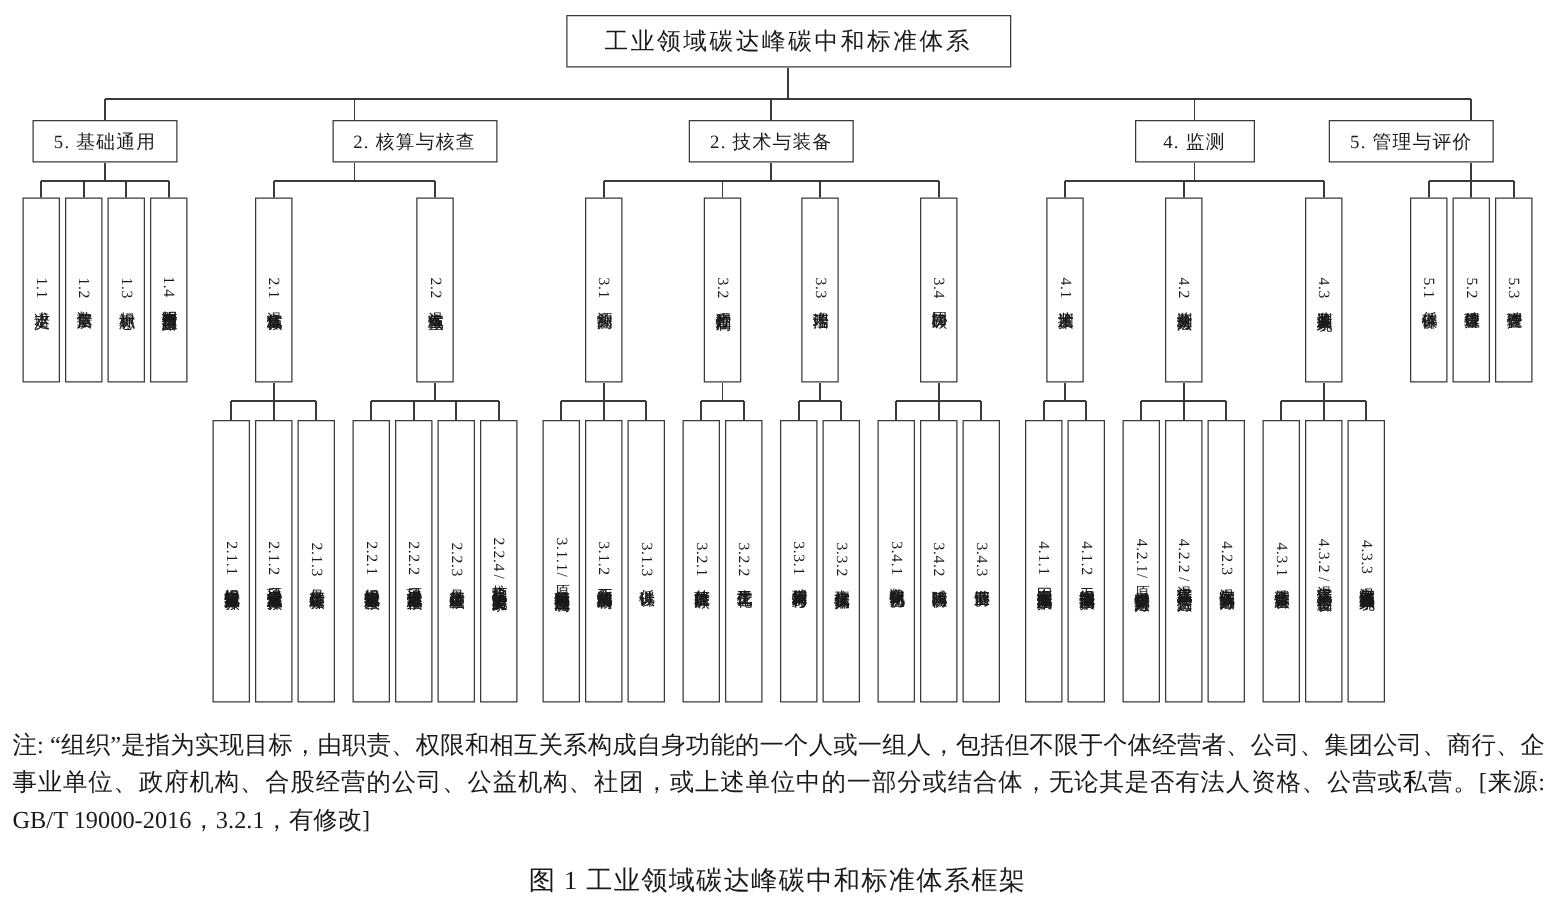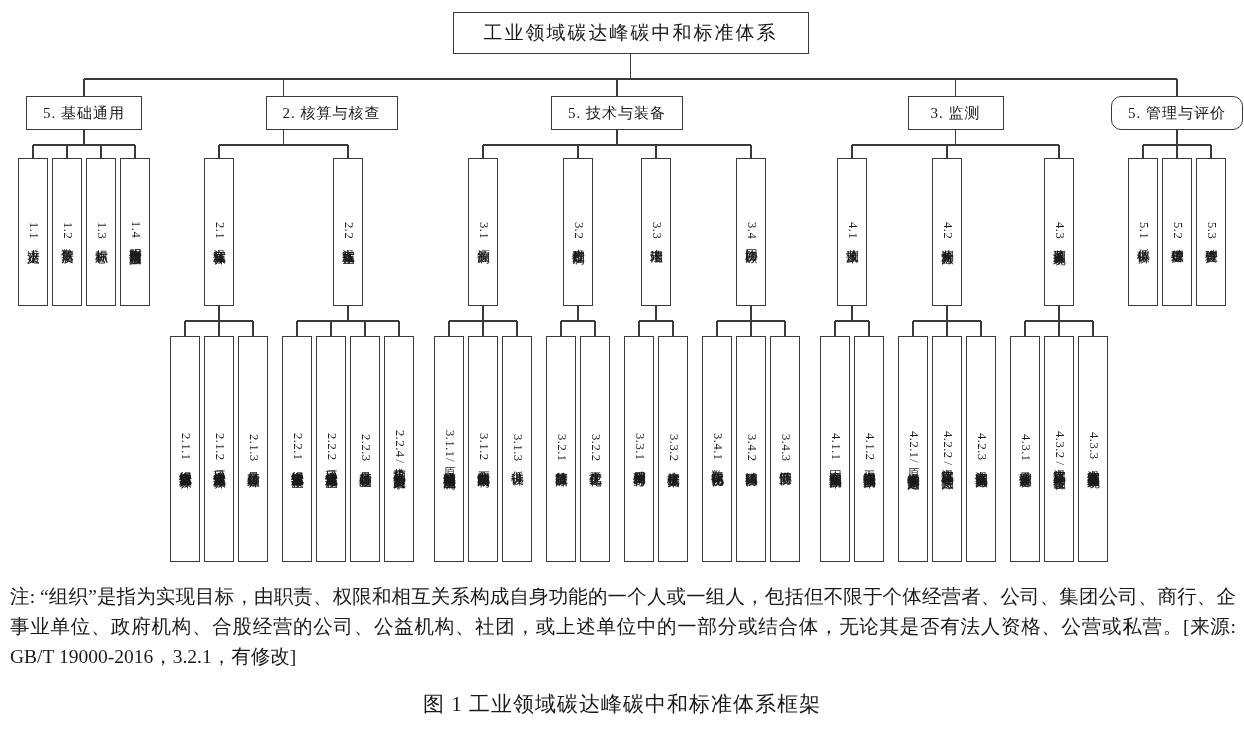--- a/index.html
+++ b/index.html
@@ -147,47 +147,47 @@
       <div class="hbox l2-box" style="left: 283.5px; top: 96px; transform: translateX(-50%); margin-left: 48px;">2. 核算与核查</div>
       <div class="vbox" style="left: 204px; top: 158px; height: 148px;">2.1温室气体核算</div>
       <div class="vbox" style="left: 170px; top: 336px; height: 226px;">2.1.1组织温室气体排放量核算</div>
       <div class="vbox" style="left: 204px; top: 336px; height: 226px;">2.1.2项目温室气体减排量核算</div>
       <div class="vbox" style="left: 238px; top: 336px; height: 226px;">2.1.3产品碳足迹核算</div>
       <div class="vbox" style="left: 333px; top: 158px; height: 148px;">2.2温室气体核查</div>
       <div class="vbox" style="left: 282px; top: 336px; height: 226px;">2.2.1组织温室气体排放量核查</div>
       <div class="vbox" style="left: 316px; top: 336px; height: 226px;">2.2.2项目温室气体减排量核查</div>
       <div class="vbox" style="left: 350px; top: 336px; height: 226px;">2.2.3产品碳足迹核查</div>
       <div class="vbox" style="left: 384px; top: 336px; height: 226px;">2.2.4核查机构/人员资质能力要求</div>
-      <div class="hbox l2-box" style="left: 617px; top: 96px; transform: translateX(-50%);">5. 技术与装备</div>
+      <div class="hbox l2-box" style="left: 617px; top: 96px; transform: translateX(-50%);">2. 技术与装备</div>
       <div class="vbox" style="left: 468px; top: 158px; height: 148px;">3.1源头控制</div>
       <div class="vbox" style="left: 434px; top: 336px; height: 226px;">3.1.1原/燃料替代与可再生能源利用</div>
       <div class="vbox" style="left: 468px; top: 336px; height: 226px;">3.1.2化石能源清洁低碳利用</div>
       <div class="vbox" style="left: 502px; top: 336px; height: 226px;">3.1.3低碳设计</div>
       <div class="vbox" style="left: 563px; top: 158px; height: 148px;">3.2生产过程控制</div>
       <div class="vbox" style="left: 546px; top: 336px; height: 226px;">3.2.1节能提效降碳</div>
       <div class="vbox" style="left: 580px; top: 336px; height: 226px;">3.2.2生产工艺优化</div>
       <div class="vbox" style="left: 641px; top: 158px; height: 148px;">3.3末端治理</div>
       <div class="vbox" style="left: 624px; top: 336px; height: 226px;">3.3.1碳捕集利用与封存</div>
       <div class="vbox" style="left: 658px; top: 336px; height: 226px;">3.3.2直接空气碳捕集</div>
       <div class="vbox" style="left: 736px; top: 158px; height: 148px;">3.4协同降碳</div>
       <div class="vbox" style="left: 702px; top: 336px; height: 226px;">3.4.1数字化绿色化协同</div>
       <div class="vbox" style="left: 736px; top: 336px; height: 226px;">3.4.2减污降碳协同</div>
       <div class="vbox" style="left: 770px; top: 336px; height: 226px;">3.4.3产业链协同</div>
-      <div class="hbox l2-box" style="left: 955.5px; top: 96px; transform: translateX(-50%);">3. 监测</div>
+      <div class="hbox l2-box" style="left: 955.5px; top: 96px; transform: translateX(-50%);">4. 监测</div>
       <div class="vbox" style="left: 837px; top: 158px; height: 148px;">4.1监测技术</div>
       <div class="vbox" style="left: 820px; top: 336px; height: 226px;">4.1.1固定源温室气体监测技术</div>
       <div class="vbox" style="left: 854px; top: 336px; height: 226px;">4.1.2无组织温室气体监测技术</div>
       <div class="vbox" style="left: 932px; top: 158px; height: 148px;">4.2监测分析方法</div>
       <div class="vbox" style="left: 898px; top: 336px; height: 226px;">4.2.1原/燃料碳含量测定方法</div>
       <div class="vbox" style="left: 932px; top: 336px; height: 226px;">4.2.2温室气体采样/检测方法</div>
       <div class="vbox" style="left: 966px; top: 336px; height: 226px;">4.2.3温室气体在线监测方法</div>
       <div class="vbox" style="left: 1044px; top: 158px; height: 148px;">4.3监测设备及系统</div>
       <div class="vbox" style="left: 1010px; top: 336px; height: 226px;">4.3.1碳含量测定设备</div>
       <div class="vbox" style="left: 1044px; top: 336px; height: 226px;">4.3.2温室气体采样/检测设备</div>
       <div class="vbox" style="left: 1078px; top: 336px; height: 226px;">4.3.3温室气体在线监测设备及系统</div>
-      <div class="hbox l2-box" style="left: 1177px; top: 96px; transform: translateX(-50%); border-radius: 10px;">5. 管理与评价</div>
+      <div class="hbox l2-box" style="left: 1129px; top: 96px; transform: translateX(-50%);">5. 管理与评价</div>
       <div class="vbox" style="left: 1128px; top: 158px; height: 148px;">5.1低碳评价</div>
       <div class="vbox" style="left: 1162px; top: 158px; height: 148px;">5.2碳排放管理</div>
       <div class="vbox" style="left: 1196px; top: 158px; height: 148px;">5.3碳资产管理</div>
     </div>
   <p class="note">注: “组织”是指为实现目标，由职责、权限和相互关系构成自身功能的一个人或一组人，包括但不限于个体经营者、公司、集团公司、商行、企事业单位、政府机构、合股经营的公司、公益机构、社团，或上述单位中的一部分或结合体，无论其是否有法人资格、公营或私营。[来源: GB/T 19000-2016，3.2.1，有修改]</p>
   <p class="caption">图 1 工业领域碳达峰碳中和标准体系框架</p>
 </div>
 
 </body></html>

